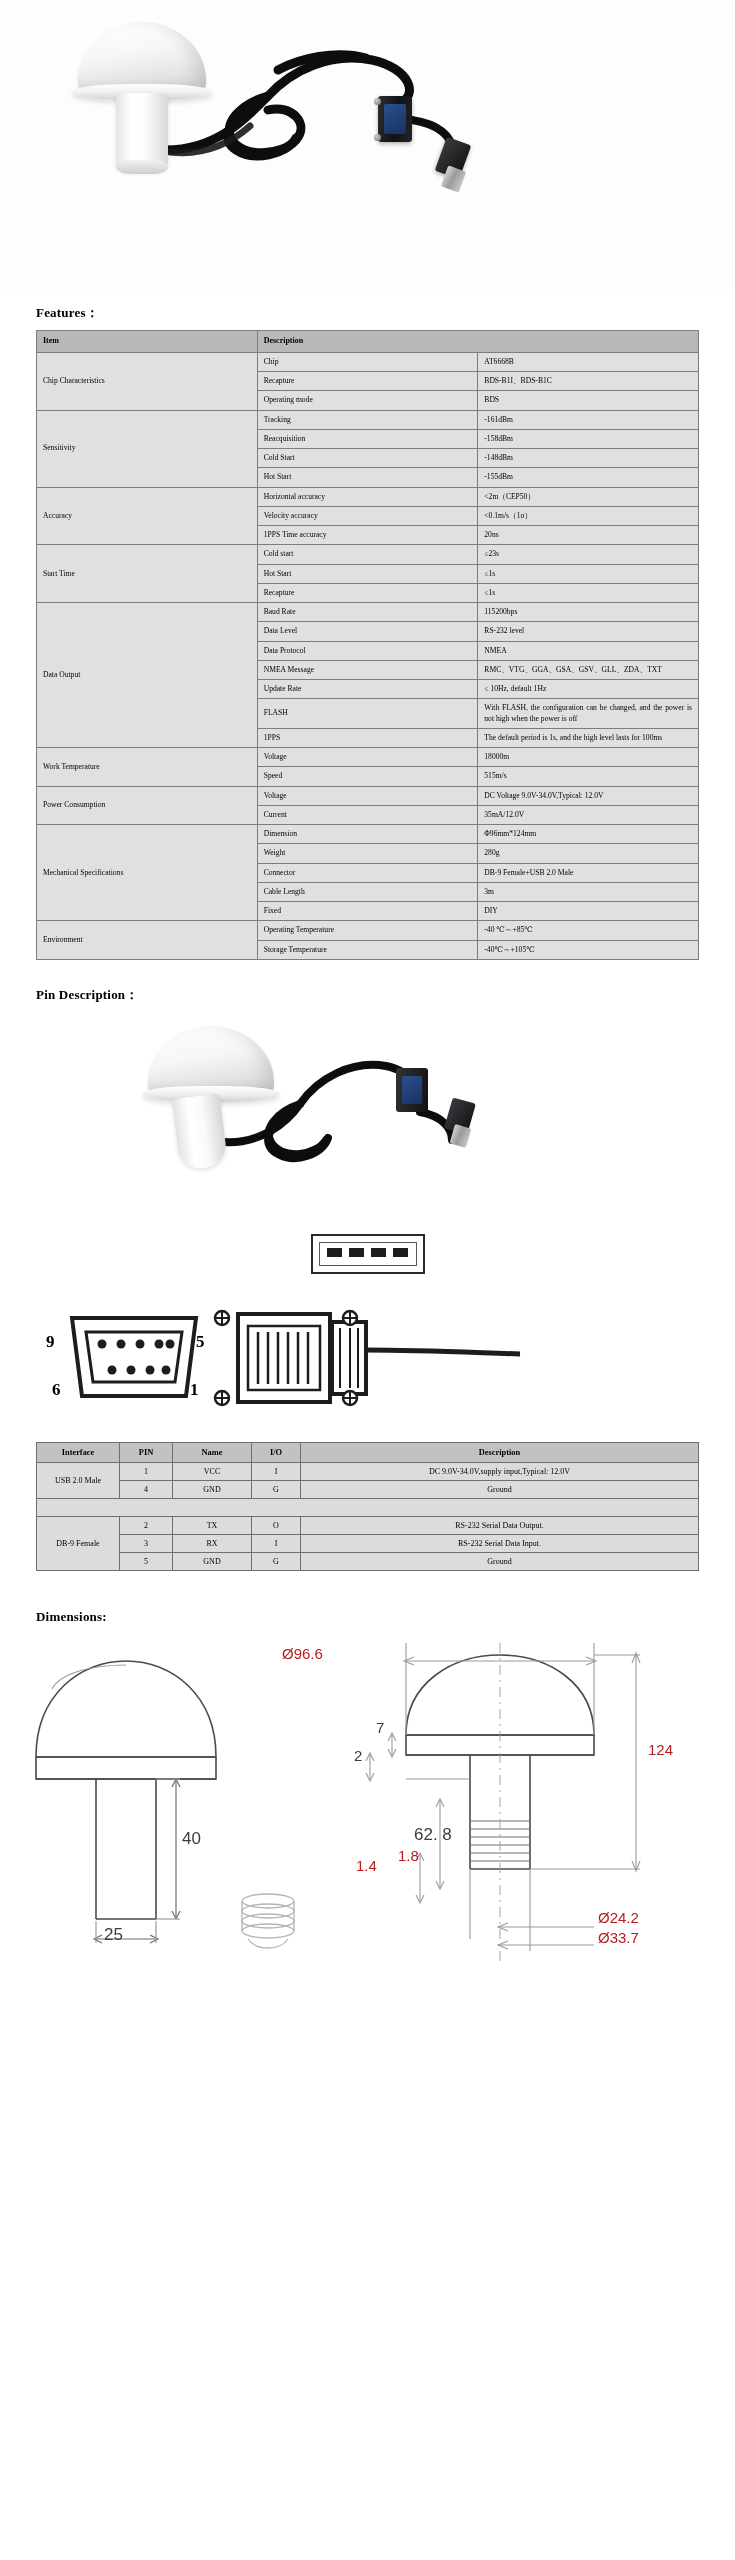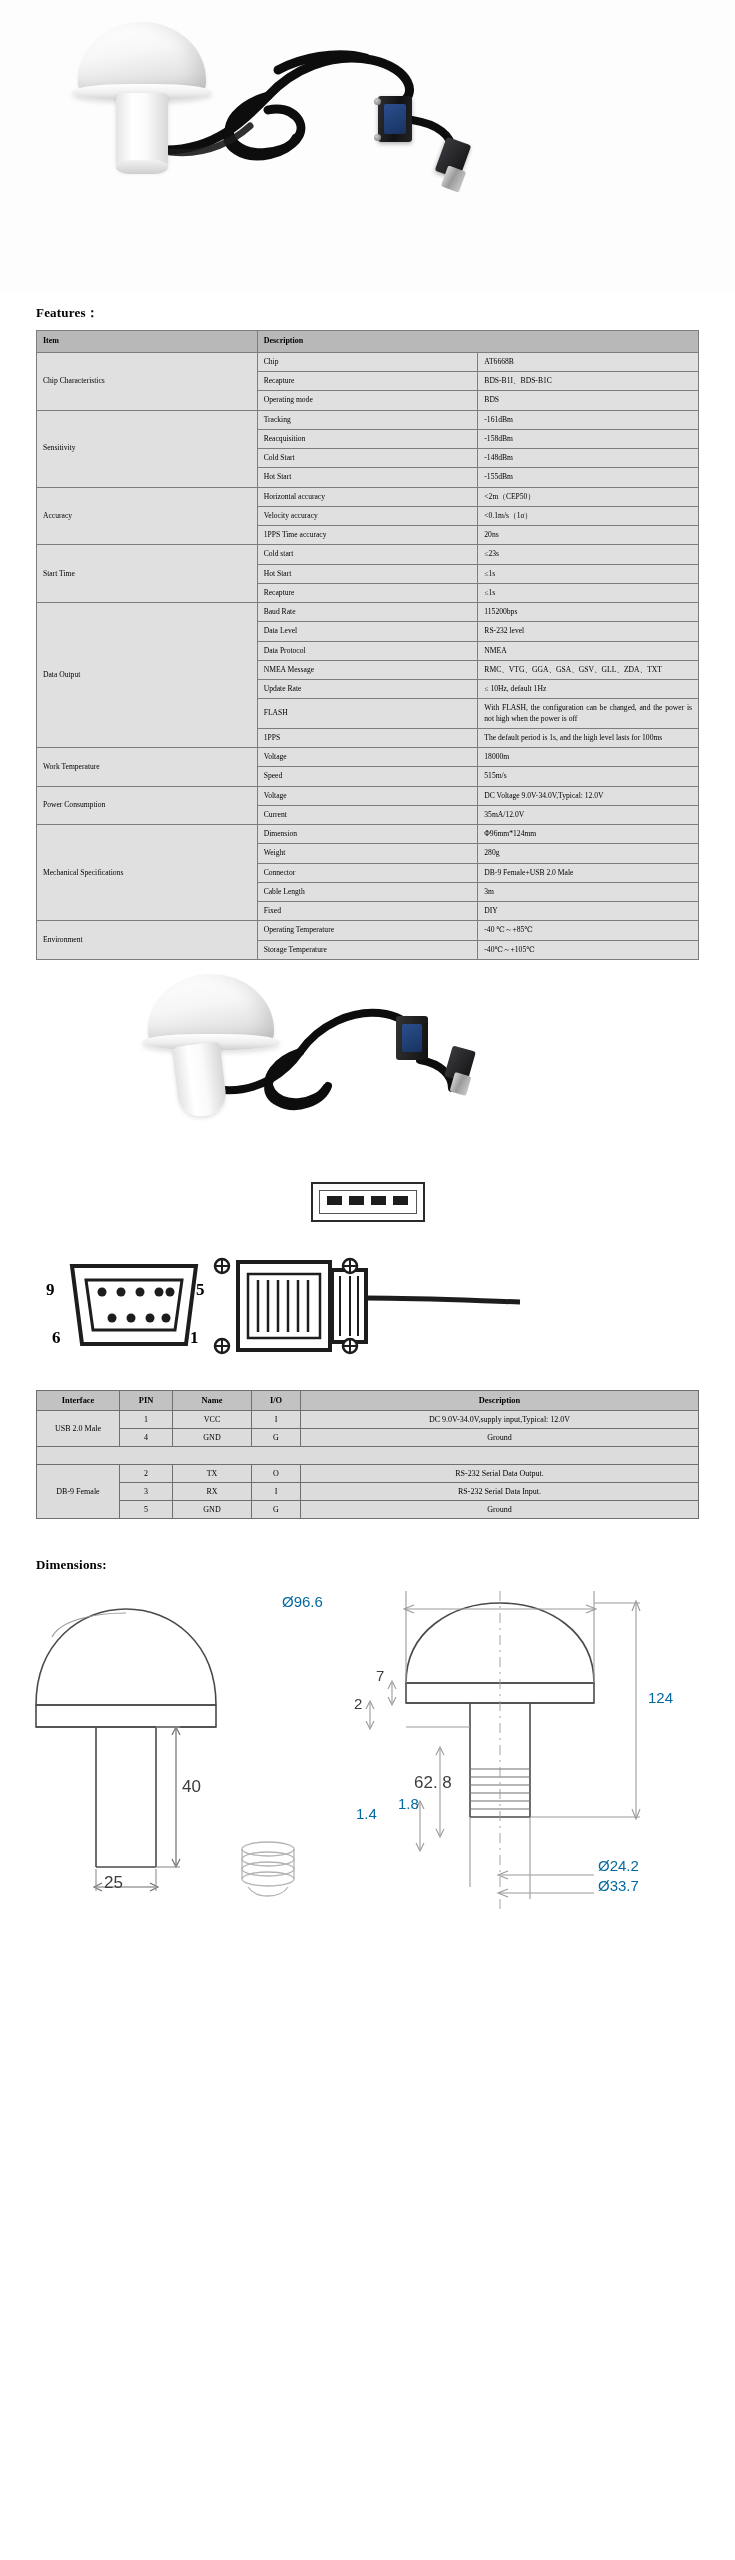--- a/index.html
+++ b/index.html
@@ -168,21 +168,21 @@
   table.pins th{background:#c2c2c2;font-weight:bold;font-size:8.4px;padding:5px 3px;}
   table.pins td.blank{border-left:1px solid #6f6f6f;border-right:1px solid #6f6f6f;height:9px;}
   .c-if{width:76px;}
   .c-pin{width:46px;}
   .c-name{width:72px;}
   .c-io{width:42px;}
 
   
   .dims{position:relative;height:330px;padding-top:6px;}
   .dim-txt{
-    position:absolute;color:#0369a1;font-size:15px;
+    position:absolute;color:#b91c1c;font-size:15px;
     font-family:"Liberation Sans",sans-serif;
   }
   .dim-txt.dark{color:#3d3d3d;}
 </style>
 </head>
 <body>
 
 <div class="page">
 
   <div class="hero">
@@ -359,20 +359,21 @@
             <td class="val">-40 ℃～+85℃</td>
           </tr>
           <tr>
             <td class="key">Storage Temperature</td>
             <td class="val">-40℃～+105℃</td>
           </tr>
         </tbody>
     </table>
   </div>
 
+  <h2 class="sec" style="padding-top:26px;">Pin Description：</h2>
 
   <div class="pin-photo">
     <svg class="cable-svg" width="735" height="200" viewBox="0 0 735 200">
       <g fill="none" stroke="#0d0d0d" stroke-width="8" stroke-linecap="round">
         <path d="M224 130 C 260 132, 286 112, 300 92 C 318 66, 352 48, 386 54
                  C 414 60, 424 82, 410 92"></path>
         <path d="M300 92 C 276 100, 262 118, 272 132 C 284 148, 316 144, 326 128"></path>
         <path d="M286 104 C 266 116, 262 134, 278 142 C 296 152, 322 142, 328 126"></path>
         <path d="M420 100 C 442 104, 452 116, 452 128"></path>
       </g>

